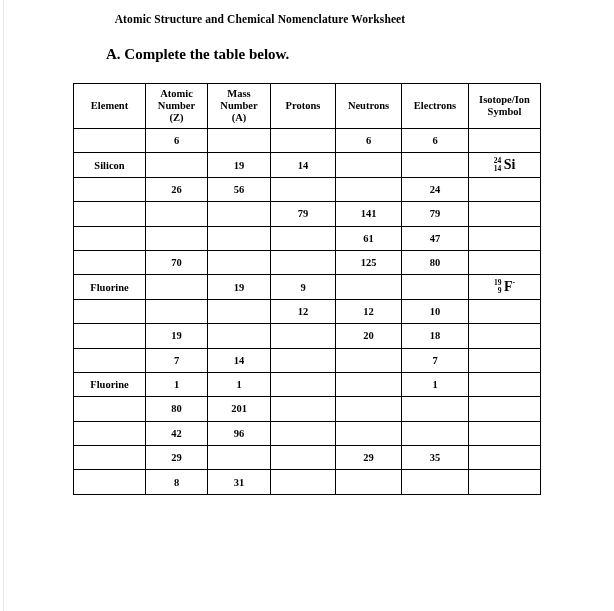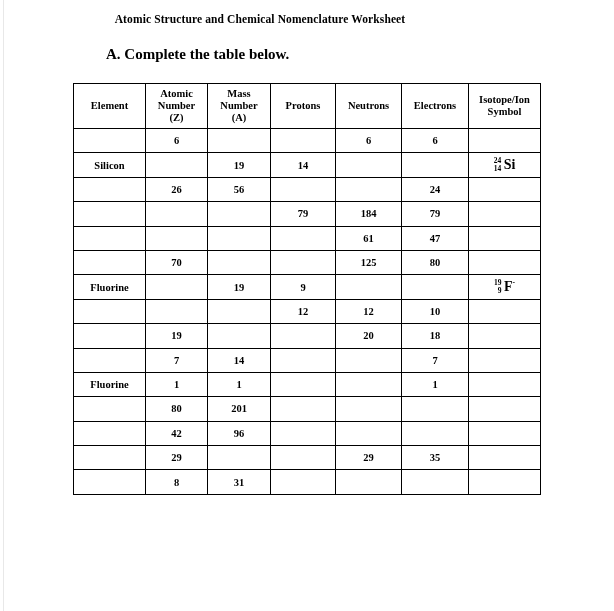--- a/index.html
+++ b/index.html
@@ -189,21 +189,21 @@
           <td class="cell-empty"></td>
           <td class="cell-empty"></td>
           <td>24</td>
           <td></td>
         </tr>
         <tr>
           <td class="cell-empty"></td>
           <td class="cell-empty"></td>
           <td class="cell-empty"></td>
           <td>79</td>
-          <td>184</td>
+          <td>141</td>
           <td>79</td>
           <td></td>
         </tr>
         <tr>
           <td class="cell-empty"></td>
           <td class="cell-empty"></td>
           <td class="cell-empty"></td>
           <td class="cell-empty"></td>
           <td>61</td>
           <td>47</td>

